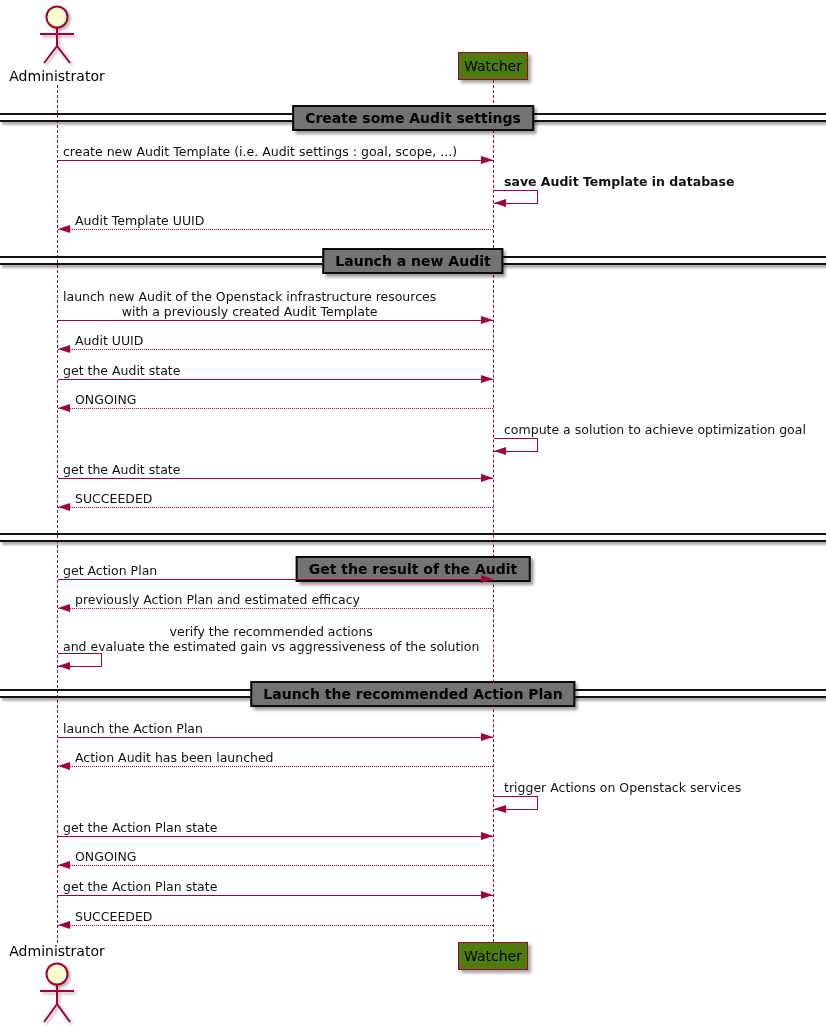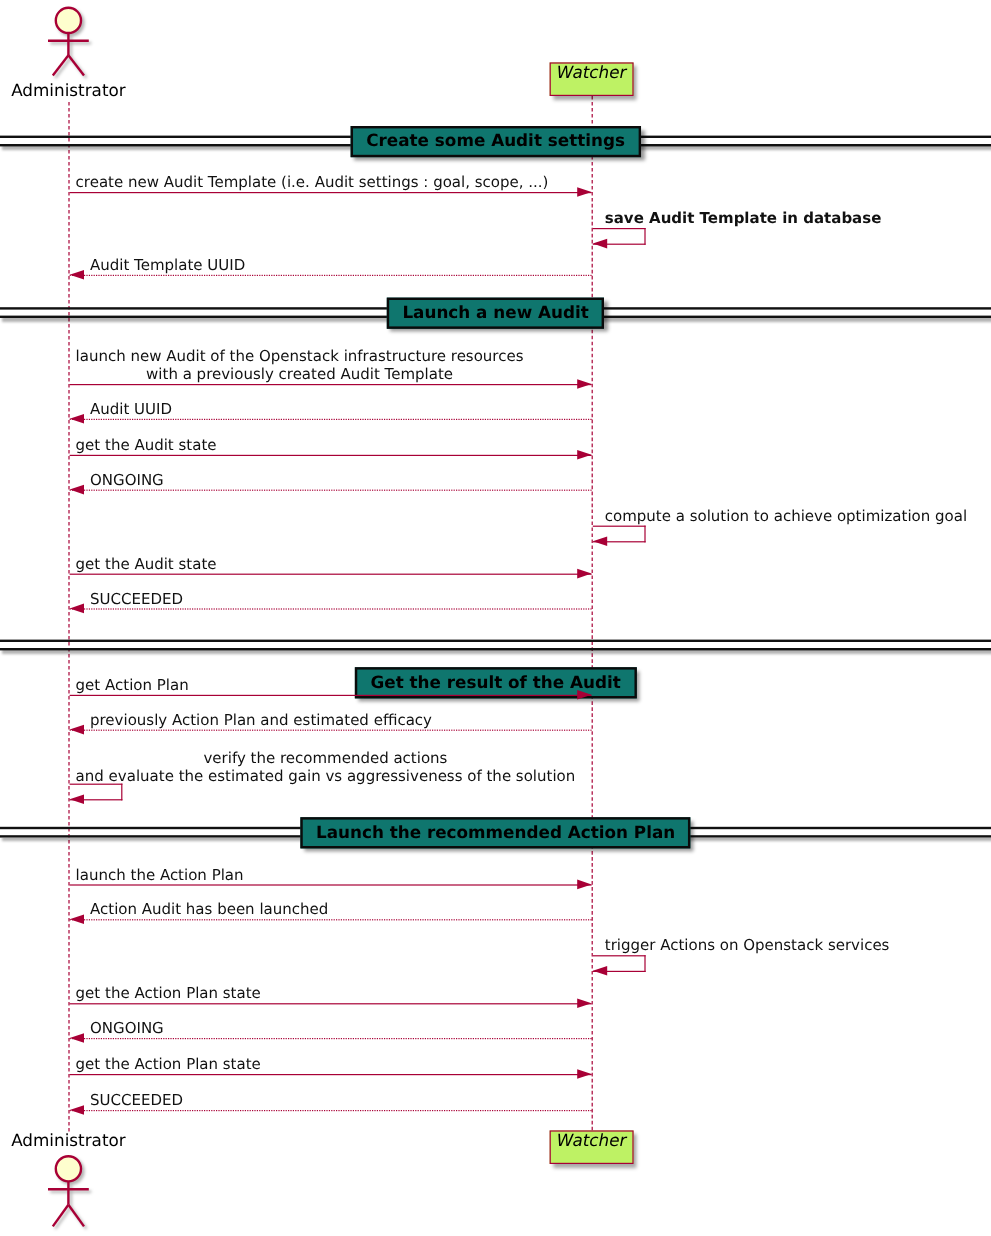--- a/index.html
+++ b/index.html
@@ -3,34 +3,34 @@
 <meta charset="utf-8">
 <style>
   html,body{margin:0;padding:0;background:#ffffff;}
   #canvas{
     position:relative;width:826px;height:1030px;overflow:hidden;
     font-family:"DejaVu Sans","Liberation Sans",sans-serif;background:#ffffff;
   }
   .lifeline{position:absolute;width:0;border-left:1px dashed #A80036;z-index:1;}
   .participant-box{
     position:absolute;width:70px;height:28px;left:458px;z-index:4;
-    background:#bef264;border:1.8px solid #A80036;box-sizing:border-box;
-    display:flex;justify-content:center;
-    font-size:14px;color:#000;box-shadow:3px 3px 3px rgba(0,0,0,0.35);font-style:italic;
+    background:#4d7c0f;border:1.8px solid #A80036;box-sizing:border-box;
+    display:flex;align-items:center;justify-content:center;
+    font-size:14px;color:#000;box-shadow:3px 3px 3px rgba(0,0,0,0.35);
   }
   .actor-figure{position:absolute;left:22px;width:70px;z-index:4;
     filter:drop-shadow(2.5px 2.5px 1.5px rgba(0,0,0,0.3));}
   .actor-label{position:absolute;left:-3px;width:120px;text-align:center;
     font-size:14px;color:#000;z-index:4;}
   .divider{position:absolute;left:0;width:826px;z-index:2;}
   .divider-lines{position:absolute;left:0;width:826px;height:5px;
     border-top:2px solid #111;border-bottom:2px solid #111;
     box-shadow:2px 3px 2px rgba(0,0,0,0.3);}
   .divider-box{position:absolute;left:413px;transform:translateX(-50%);height:26px;
-    background:#0f766e;border:2px solid #0b0b0b;box-sizing:border-box;
+    background:#737373;border:2px solid #0b0b0b;box-sizing:border-box;
     display:flex;align-items:center;white-space:nowrap;padding:0 11px;
     font-size:14px;font-weight:bold;color:#000;z-index:3;
     box-shadow:3px 3px 3px rgba(0,0,0,0.4);}
   .msg-label{position:absolute;font-size:12.5px;line-height:15px;color:#111;
     white-space:pre-line;z-index:3;text-align:center;}
   .msg-line{position:absolute;height:0;z-index:2;}
   .msg-line.solid{border-top:1.5px solid #A80036;}
   .msg-line.dotted{border-top:1.5px dotted #A80036;}
   .arrowhead{position:absolute;width:0;height:0;z-index:3;
     border-top:4.5px solid transparent;border-bottom:4.5px solid transparent;}

